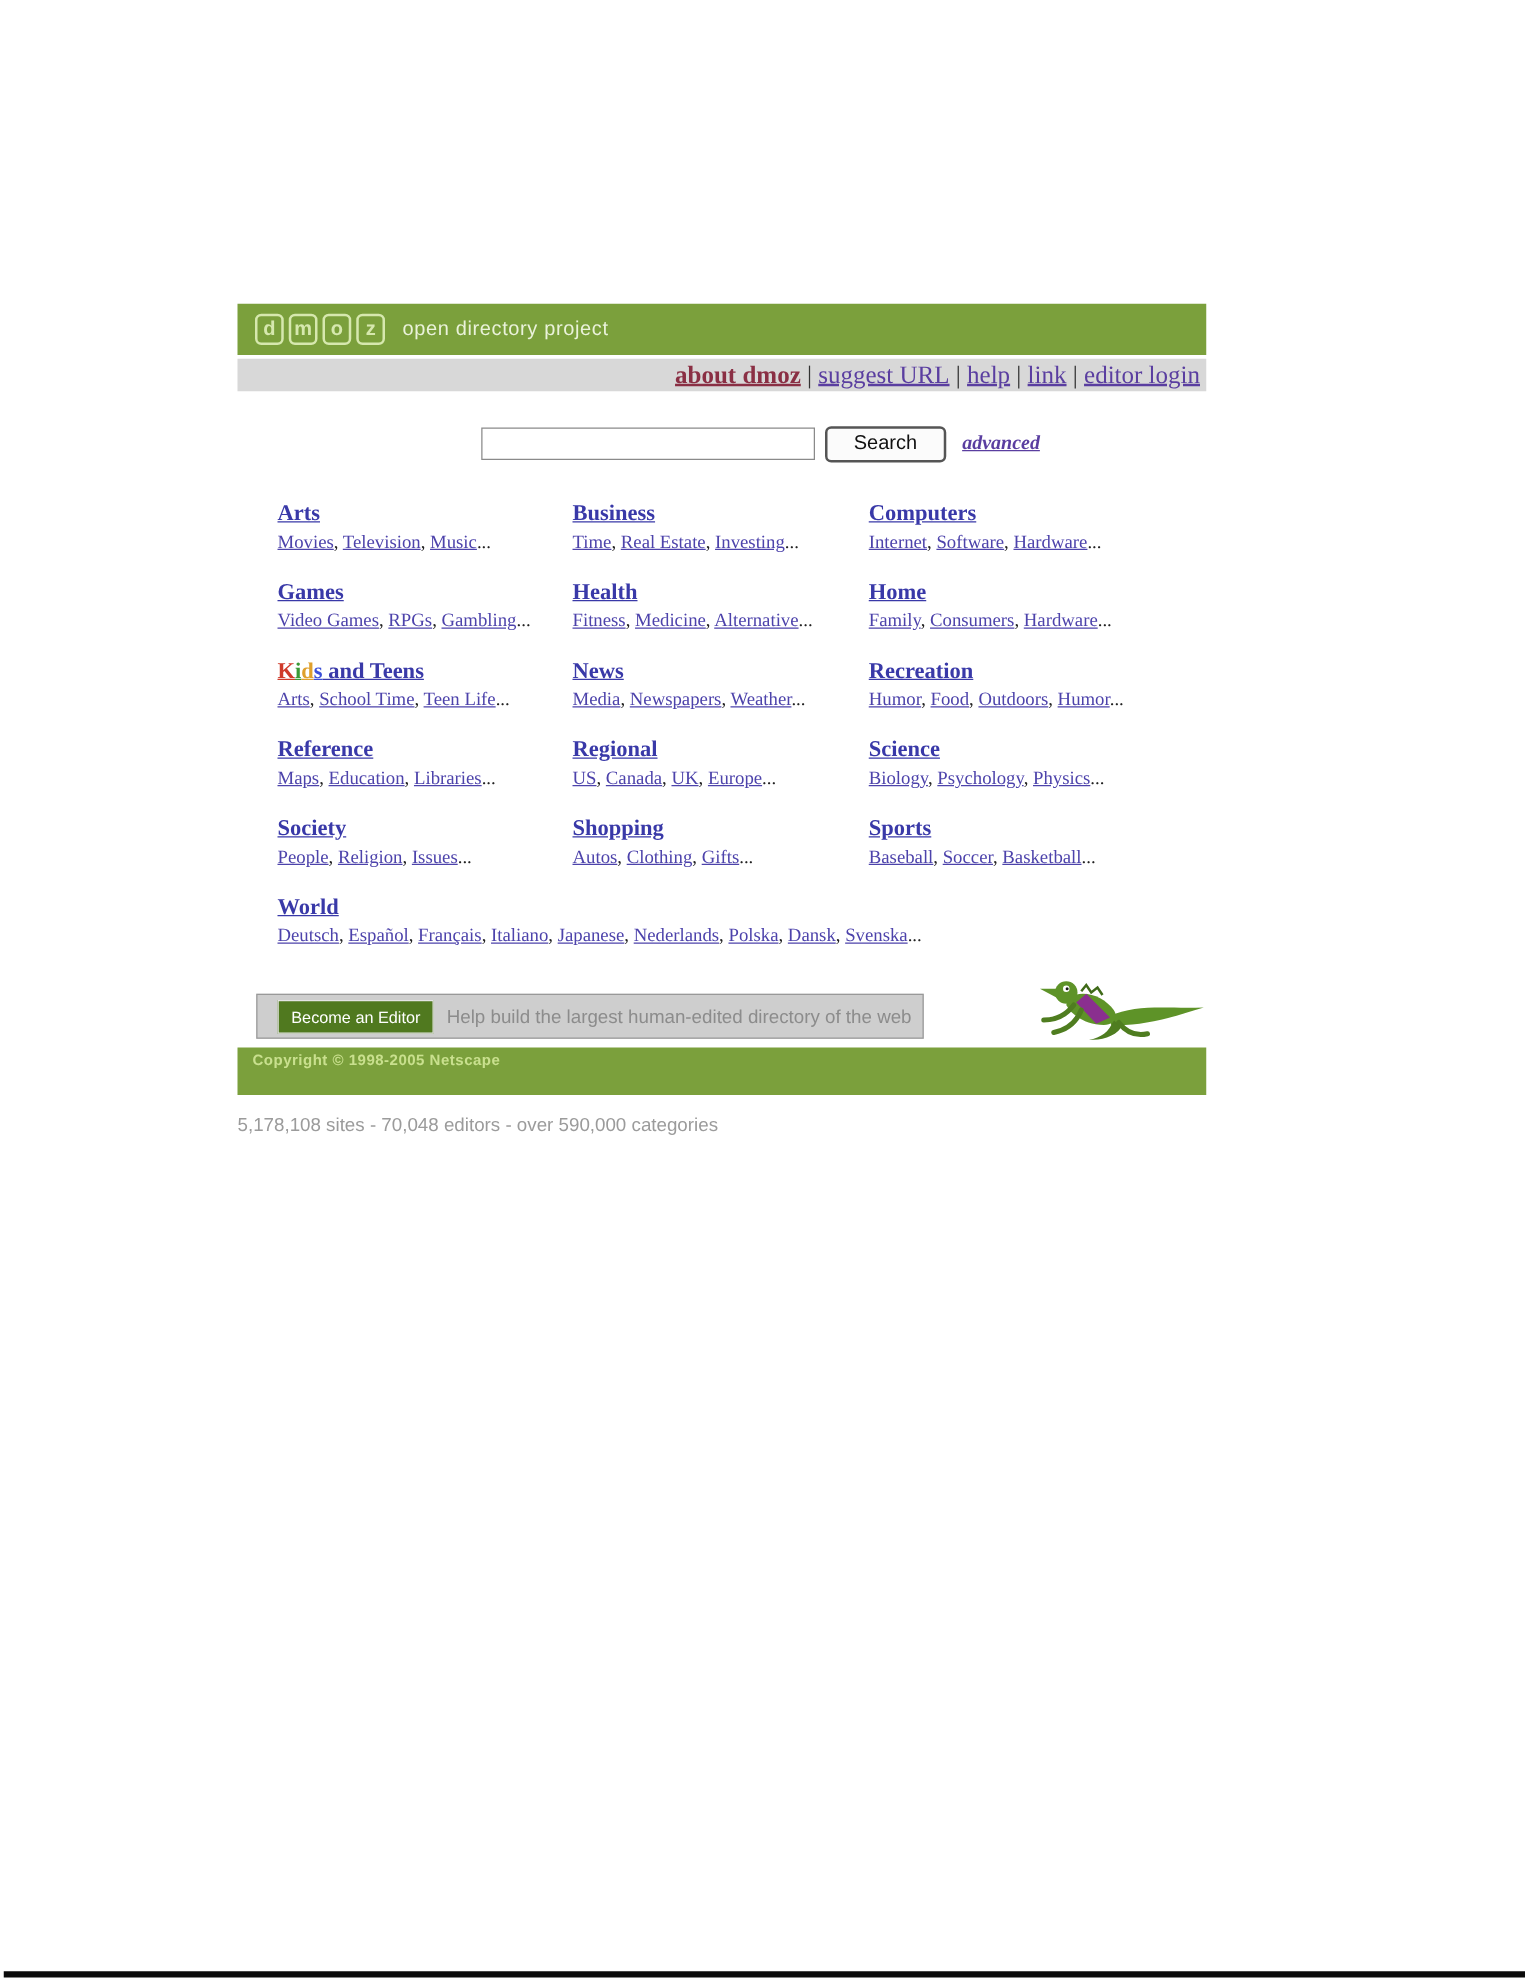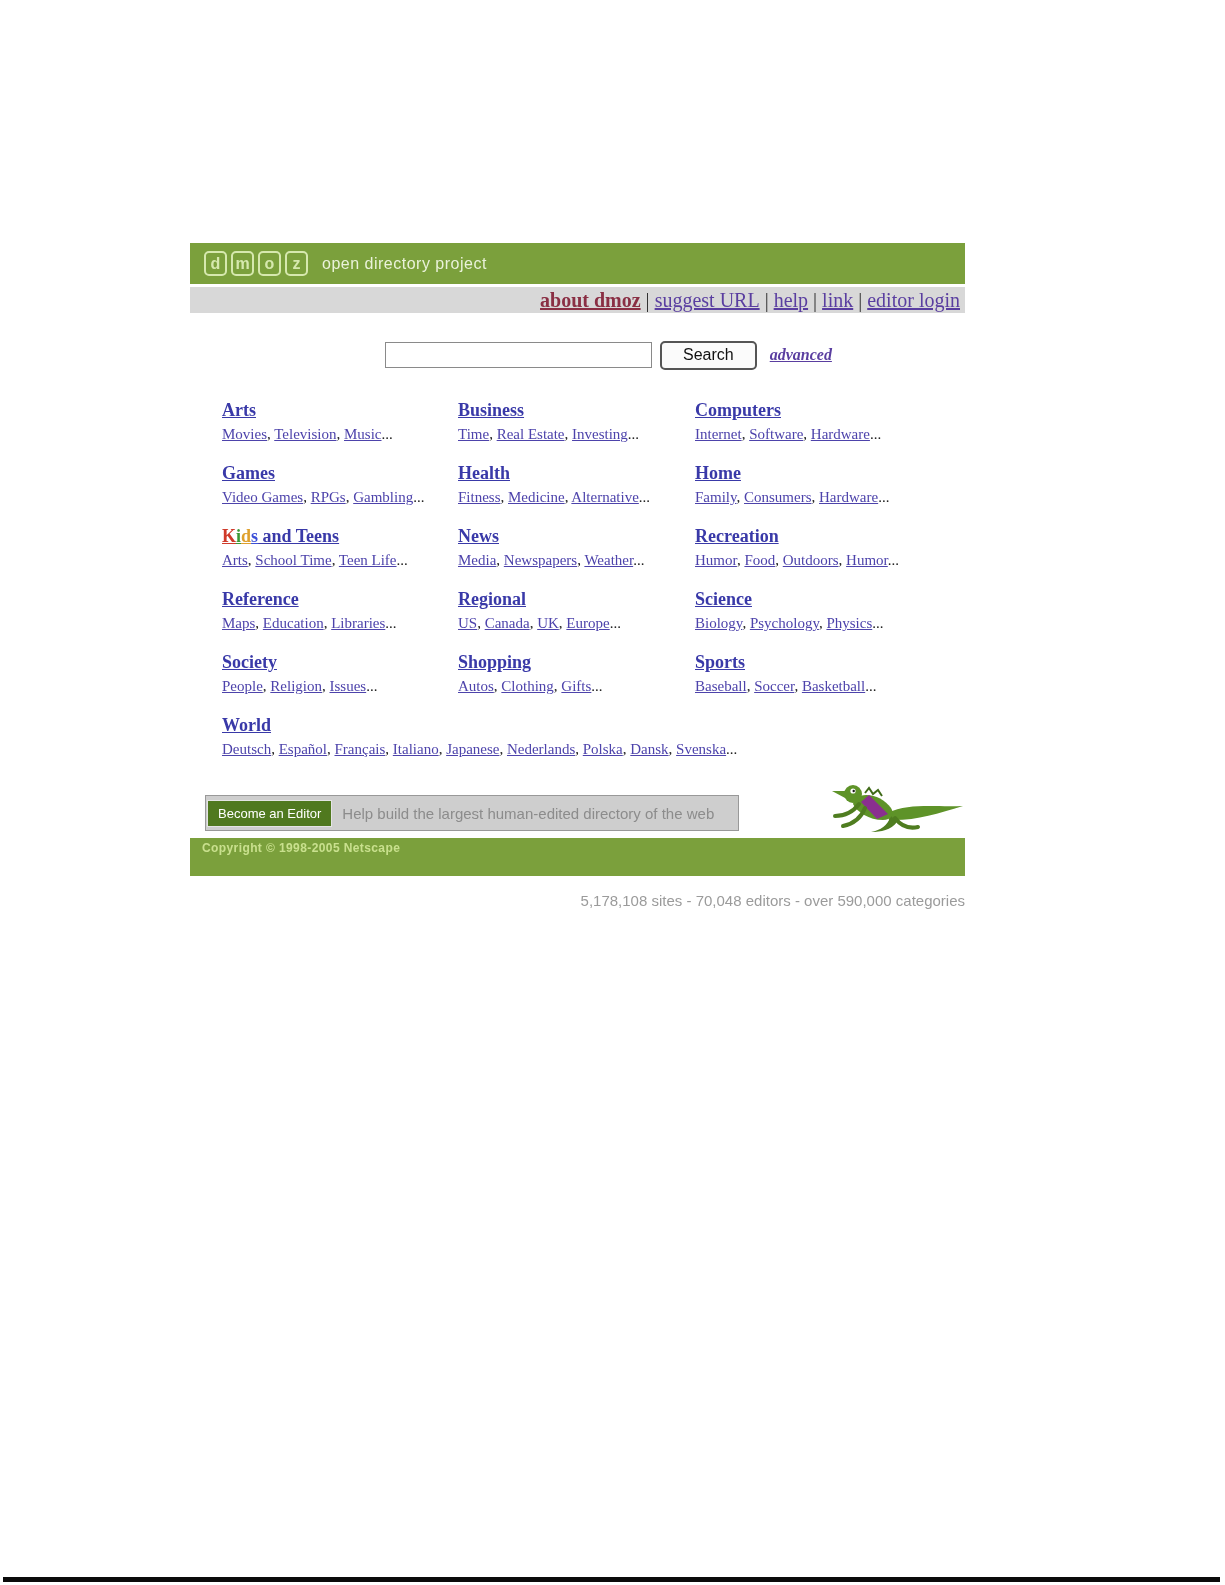--- a/index.html
+++ b/index.html
@@ -65,41 +65,41 @@
   .cat-title.multi { text-decoration:none; }
   .cat-title.multi span { text-decoration:underline; }
   .subs { font-size:15px; line-height:18px; }
   .sub-link { color:#4d43ab; text-decoration:underline; cursor:pointer; }
   .sep, .dots { color:#222; }
 
   
   .editor-banner { margin-top:37px; display:flex; }
   .banner-box {
     margin-left:15px; width:534px; height:36px; background:#cecece;
-    border:1px solid #999; display:flex; align-items:center; padding-left:1px;
+    border:1px solid #999; display:flex; align-items:center; padding-left:16px;
   }
   .editor-btn {
     background:#50791f; color:#fff; border:1px solid #e4e4e4;
     font:13px "Liberation Sans", sans-serif; padding:5px 10px; cursor:pointer;
   }
   .banner-text {
     margin-left:10px; color:#8c8c8c; font:15px "Liberation Sans", sans-serif;
   }
   .lizard { position:absolute; right:0; top:537px; }
 
   
   .copyright-bar {
     margin-top:7px; height:38px; background:#7ba03c; line-height:21px;
     padding-left:12px; color:#c9e08e;
     font:bold 12px/21px "Liberation Sans", sans-serif; letter-spacing:0.4px;
   }
 
   
   .stats {
-    margin-top:16px; text-align:right; color:#9b9b9b;
+    margin-top:16px; text-align:left; color:#9b9b9b;
     font:15px "Liberation Sans", sans-serif;
   }
 
   
   .bottom-rule { position:absolute; left:3px; right:5px; top:1577px; height:5px; background:#0b0b0b; }
 </style>
 </head>
 <body>
 
 <div class="content">

